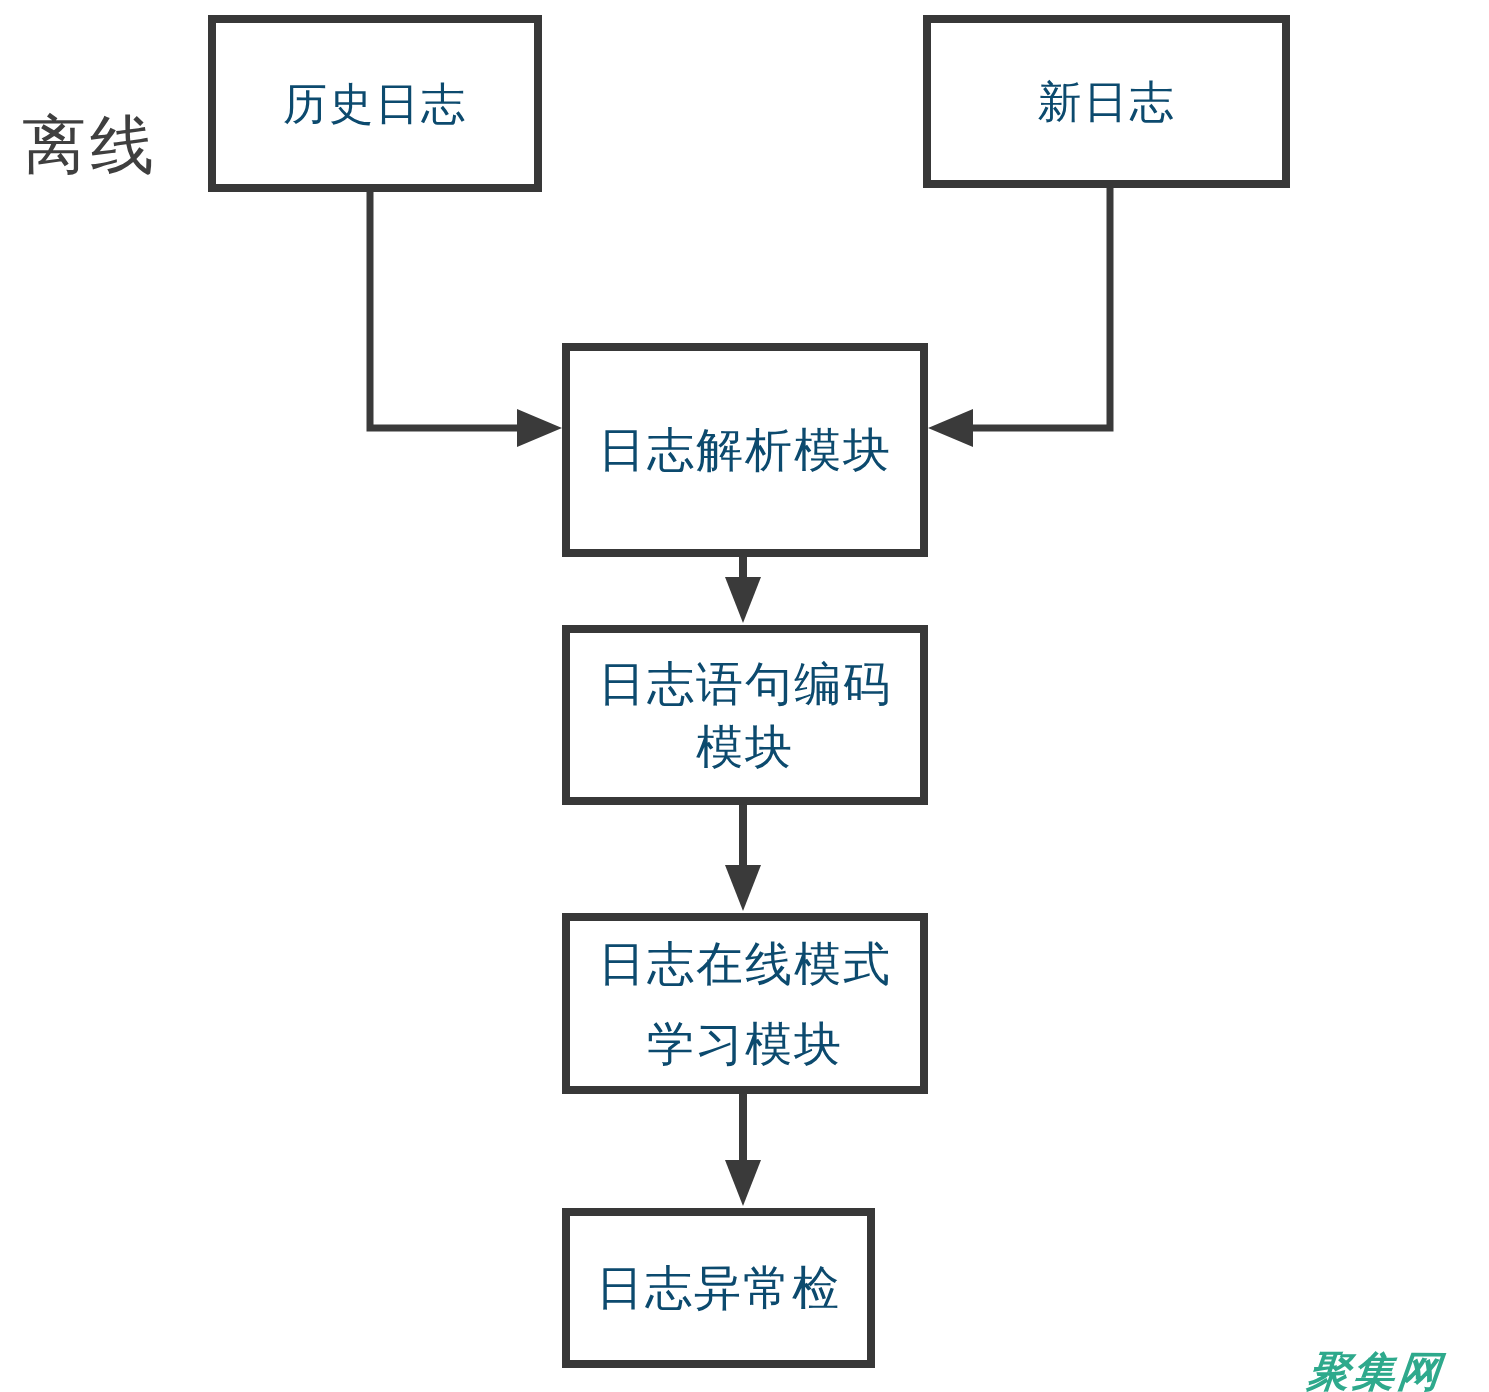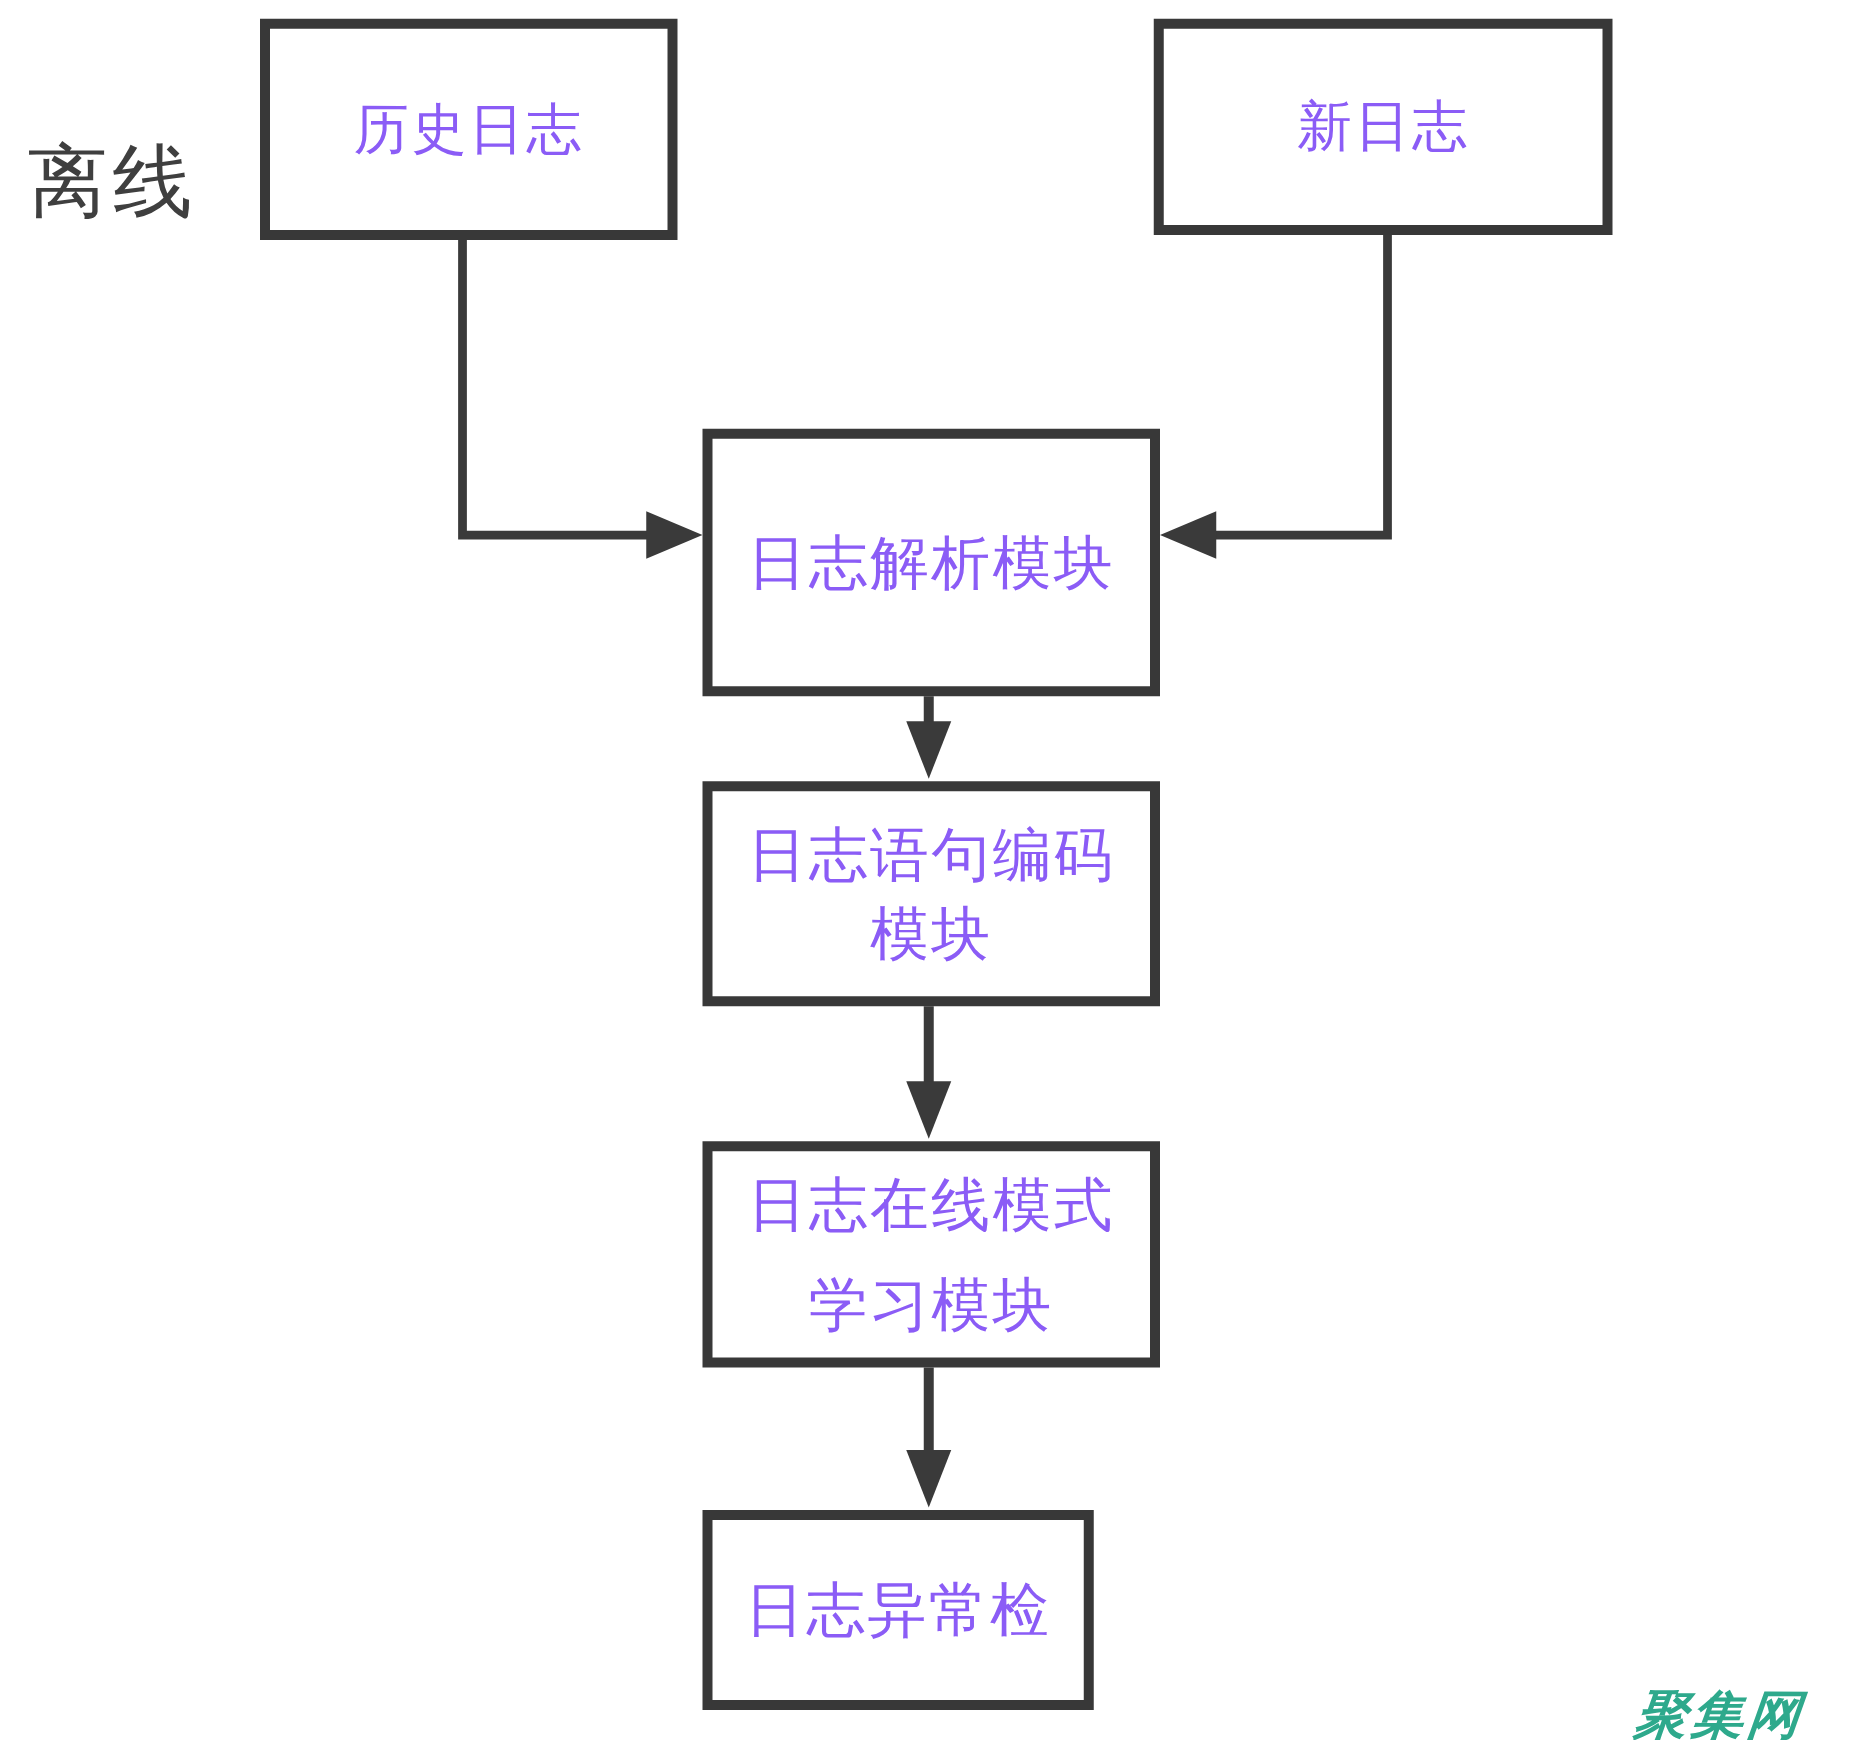--- a/index.html
+++ b/index.html
@@ -25,21 +25,21 @@
   .node {
     position: absolute;
     box-sizing: border-box;
     border: 8px solid #383838;
     background: #ffffff;
     display: flex;
     flex-direction: column;
     align-items: center;
     justify-content: center;
     text-align: center;
-    color: #8b5cf6;
+    color: #0c4a6e;
     font-size: 47px;
     line-height: 1.35;
     letter-spacing: 2px;
   }
   .node span { display: block; white-space: nowrap; }
 
   .node-history { left: 208px; top: 15px;  width: 334px; height: 177px; font-size: 44px; }
   .node-new     { left: 923px; top: 15px;  width: 367px; height: 173px; font-size: 44px; }
   .node-parse   { left: 562px; top: 343px; width: 366px; height: 214px; }
   .node-encode  { left: 562px; top: 625px; width: 366px; height: 180px; }

